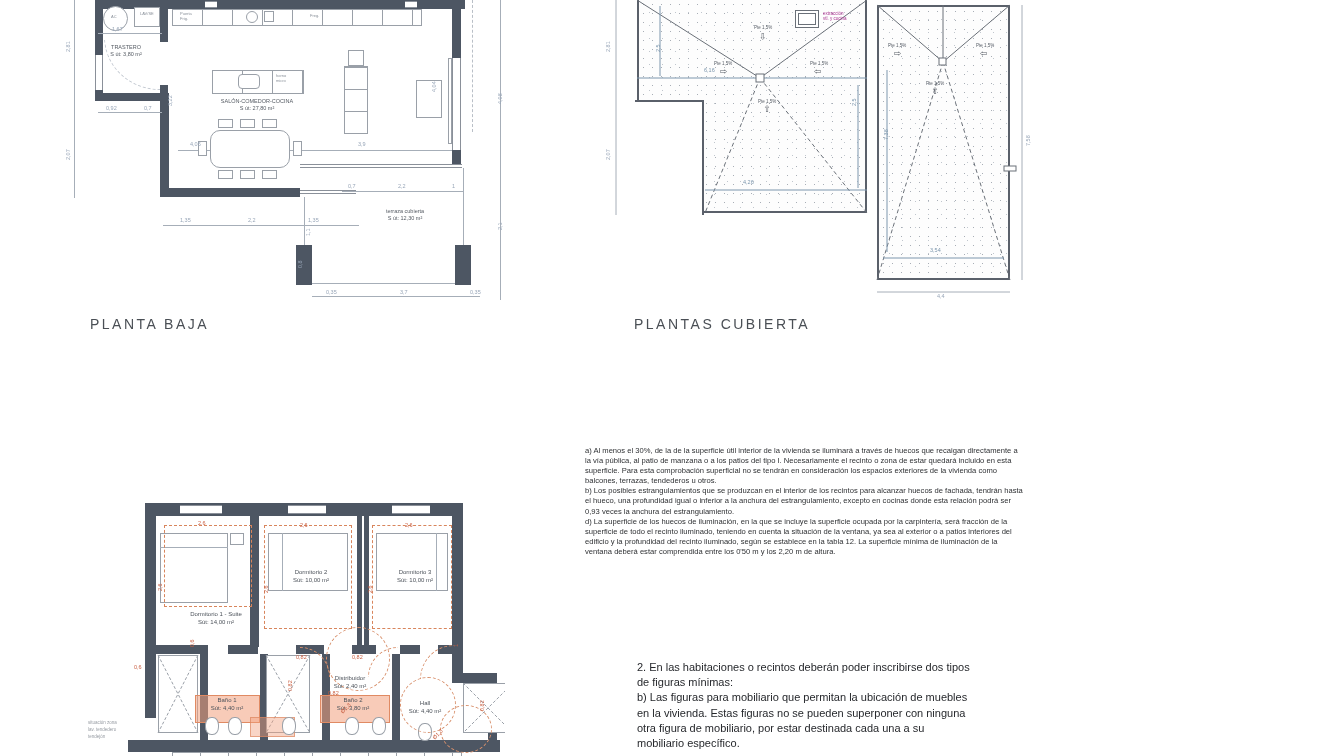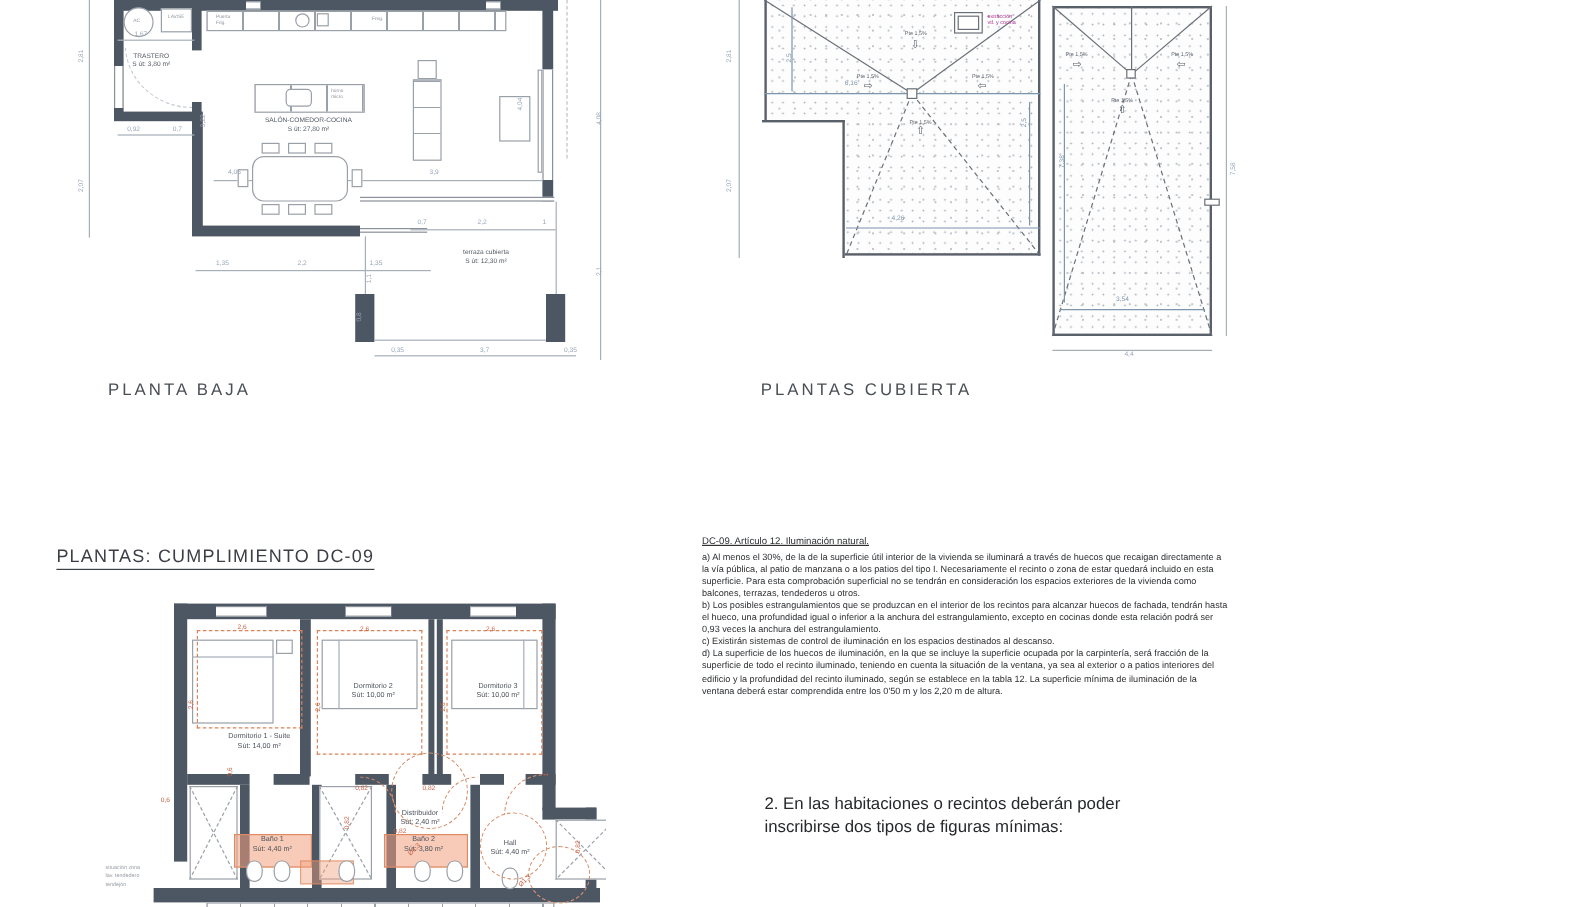--- a/index.html
+++ b/index.html
@@ -41,21 +41,21 @@
   .arcbox i.i-bl{margin-top:-100%;}
   .dcirc{position:absolute;border:1px dashed #d8906c;border-radius:50%;box-sizing:border-box;}
   .salmon{position:absolute;background:rgba(242,160,125,0.55);border:1px solid #e08a63;box-sizing:border-box;}
   .odash{position:absolute;border:1px dashed #d8855c;box-sizing:border-box;}
   .counter-cells{background-image:repeating-linear-gradient(90deg,transparent 0 29px,#9aa0a8 29px 30px);}
   .cab-cells{background-image:repeating-linear-gradient(90deg,transparent 0 27px,#9aa0a8 27px 28px);}
   .art{position:absolute;width:440px;font-size:7.6px;line-height:1.33;color:#2e3033;}
   .art-title{font-size:8px;text-decoration:underline;margin:0 0 3px 0;}
   .art-p{margin:0;}
   .art-p.gap{margin-bottom:9px;}
-  .n2{position:absolute;width:334px;font-size:14px;line-height:1.38;color:#26282c;}
+  .n2{position:absolute;width:334px;font-size:11px;line-height:1.38;color:#26282c;}
   .n2-p{margin:0;}
   .legend{position:absolute;font-size:4.5px;line-height:1.6;color:#979ca3;}
   svg{position:absolute;left:0;top:0;}
 </style>
 </head>
 <body>
 
 <div id="page">
 
   <div class="abs" id="pb" style="left:60px;top:0;width:450px;height:305px;">
@@ -241,21 +241,20 @@
         <span class="dim blue" style="left: 143px; top: 180px;">4,26</span>
         <span class="dim blue" style="left: 252px; top: 106px; transform: rotate(-90deg); transform-origin: 0px 0px;">2,5</span>
         <span class="dim blue" style="left: 284px; top: 140px; transform: rotate(-90deg); transform-origin: 0px 0px;">7,38</span>
         <span class="dim" style="left: 426px; top: 146px; transform: rotate(-90deg); transform-origin: 0px 0px;">7,58</span>
         <span class="dim blue" style="left: 330px; top: 248px;">3,54</span>
         <span class="dim" style="left: 337px; top: 294px;">4,4</span>
       </div>
   </div>
   <span class="plan-title" style="left:634px;top:316px;">PLANTAS CUBIERTA</span>
 
-  <span class="dc-heading" style="left:47px;top:455px;">PLANTAS: CUMPLIMIENTO DC-09</span>
 
   <div class="abs" id="dc" style="left:100px;top:495px;width:405px;height:261px;overflow:hidden;">
 
     <div class="wall" style="left:45px;top:8px;width:318px;height:13px;"></div>
     <div class="winh" style="left:80px;top:10px;width:42px;height:9px;"></div>
     <div class="winh" style="left:188px;top:10px;width:38px;height:9px;"></div>
     <div class="winh" style="left:292px;top:10px;width:38px;height:9px;"></div>
     <div class="wall" style="left:45px;top:8px;width:11px;height:215px;"></div>
     <div class="wall" style="left:352px;top:8px;width:11px;height:172px;"></div>
     <div class="wall" style="left:150px;top:21px;width:9px;height:131px;"></div>
@@ -375,28 +374,27 @@
       </div>
   </div>
   <div class="legend" style="left:88px;top:719px;">
 
   <div class="legend-line">situación zona</div>
       <div class="legend-line">lav. tendedero</div>
       <div class="legend-line">tendejón</div>
     </div>
 
   <div class="art" style="left:585px;top:446px;">
-    <p class="art-title">DC-09. Artículo 12. Iluminación natural.</p>
     <div>
 
         <p class="art-p">a) Al menos el 30%, de la de la superficie útil interior de la vivienda se iluminará a través de huecos que recaigan directamente a la vía pública, al patio de manzana o a los patios del tipo I. Necesariamente el recinto o zona de estar quedará incluido en esta superficie. Para esta comprobación superficial no se tendrán en consideración los espacios exteriores de la vivienda como balcones, terrazas, tendederos u otros.</p>
         <p class="art-p">b) Los posibles estrangulamientos que se produzcan en el interior de los recintos para alcanzar huecos de fachada, tendrán hasta el hueco, una profundidad igual o inferior a la anchura del estrangulamiento, excepto en cocinas donde esta relación podrá ser 0,93 veces la anchura del estrangulamiento.</p>
-        <p class="art-p">c) Existirán sistemas de control de iluminación en los espacios destinados al descanso.</p>
         <p class="art-p">d) La superficie de los huecos de iluminación, en la que se incluye la superficie ocupada por la carpintería, será fracción de la superficie de todo el recinto iluminado, teniendo en cuenta la situación de la ventana, ya sea al exterior o a patios interiores del edificio y la profundidad del recinto iluminado, según se establece en la tabla 12. La superficie mínima de iluminación de la ventana deberá estar comprendida entre los 0'50 m y los 2,20 m de altura.</p>
       </div>
   </div>
 
   <div class="n2" style="left:637px;top:660px;">
 
   <p class="n2-p">2. En las habitaciones o recintos deberán poder inscribirse dos tipos de figuras mínimas:</p>
+      <p class="n2-p">b) Las figuras para mobiliario que permitan la ubicación de muebles en la vivienda. Estas figuras no se pueden superponer con ninguna otra figura de mobiliario, por estar destinada cada una a su mobiliario específico.</p>
     </div>
 
 </div>
 
 </body></html>

